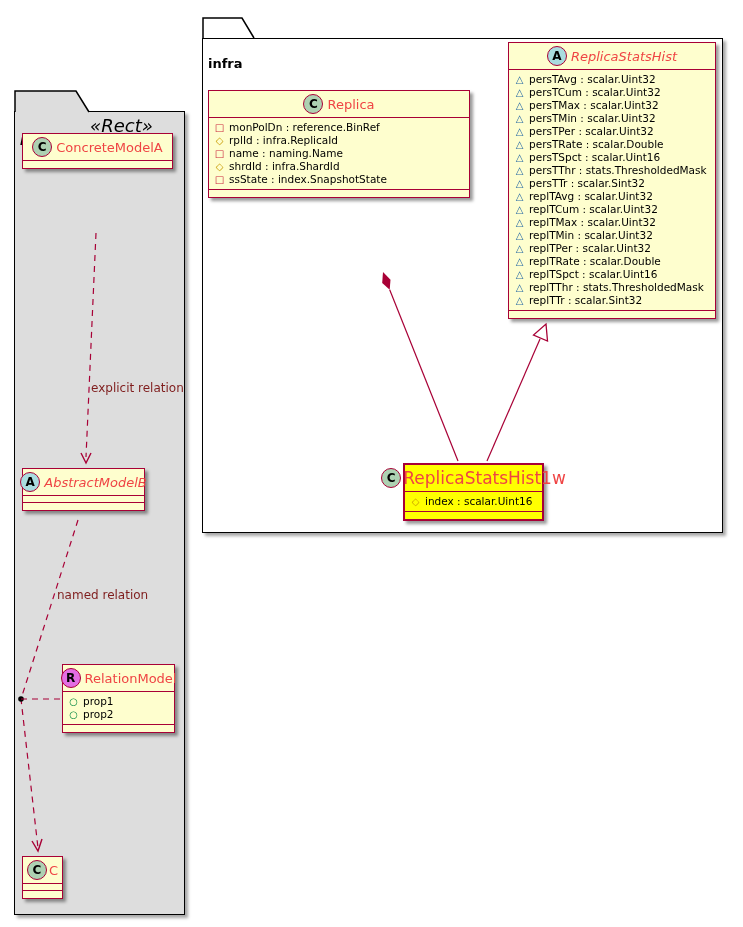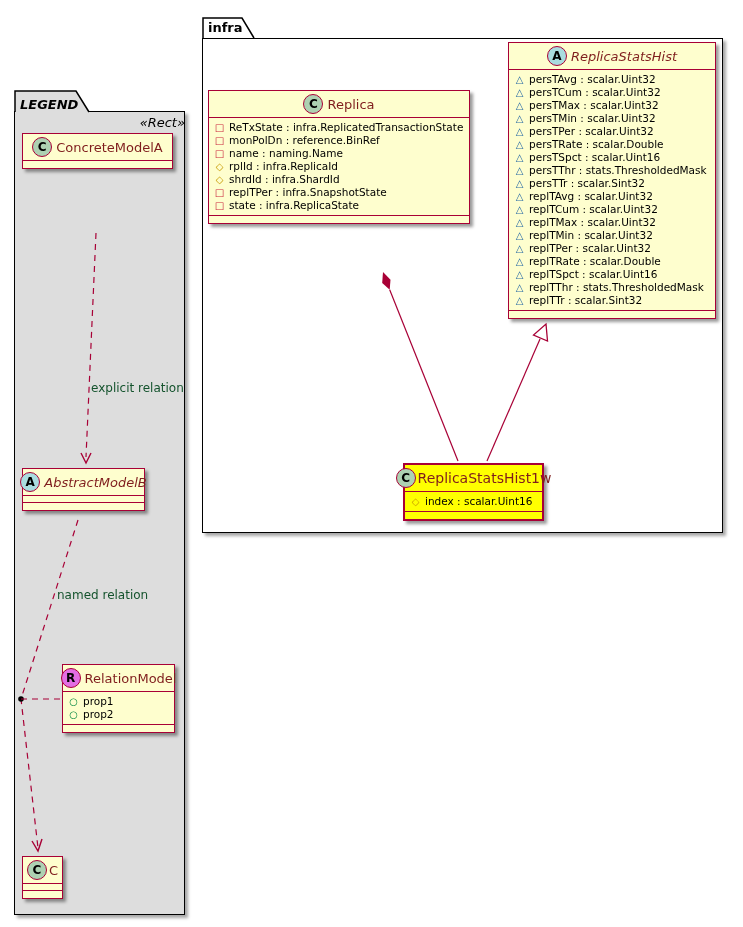--- a/index.html
+++ b/index.html
@@ -14,48 +14,49 @@
   .pkg-body {
     position:absolute; border:1.5px solid #000000; z-index:1;
     box-shadow:3px 3px 3px rgba(0,0,0,0.35);
   }
   .pkg-body.legend { background:#DDDDDD; }
   .pkg-body.infra  { background:#FFFFFF; }
   .tab-svg { position:absolute; z-index:2; }
   .tab-label {
     position:absolute; z-index:3; font-weight:bold; font-size:13px; color:#000;
     line-height:18px;
+    margin-top:36px;
   }
   .stereotype {
-    position:absolute; z-index:2; font-style:italic; font-size:13px; color:#000;
-    text-align:right;
+    position:absolute; z-index:2; font-style:italic; font-size:18px; color:#000;
+    text-align:center;
     padding-left:44px;
   }
 
   
   svg.connectors { position:absolute; left:0; top:0; z-index:4; pointer-events:none; }
   .dashline { stroke:#A80036; stroke-width:1.2; fill:none; stroke-dasharray:6 5; }
   .solidline { stroke:#A80036; stroke-width:1.2; fill:none; }
   .arrowv { stroke:#A80036; stroke-width:1.4; fill:none; }
 
   
-  .rel-label { position:absolute; z-index:5; font-size:12px; color:#14532d; white-space:nowrap; }
+  .rel-label { position:absolute; z-index:5; font-size:12px; color:#7f1d1d; white-space:nowrap; }
 
   
   .cls {
     position:absolute; z-index:6; background:#FEFECE;
     border:1.5px solid #A80036;
     box-shadow:3px 3px 3px rgba(0,0,0,0.4);
   }
   .cls.highlight { background:#FFFF00; border-width:2px; }
   .cls .ttl {
     display:flex; align-items:center; justify-content:center; gap:4px;
     padding:3px 5px; border-bottom:1.5px solid #A80036;
   }
-  .cls .ttl .tname { font-size:13px; color:#7f1d1d; white-space:nowrap; }
+  .cls .ttl .tname { font-size:13px; color:#ef4444; white-space:nowrap; }
   .cls .ttl .tname.italic { font-style:italic; }
   .spot {
     width:20px; height:20px; min-width:20px; border-radius:50%;
     border:1px solid #A80036; display:flex; align-items:center; justify-content:center;
     font-weight:bold; font-size:12px; color:#000;
   }
   .spot.c { background:#ADD1B2; }
   .spot.a { background:#A9DCDF; }
   .spot.r { background:#E36DE3; }
   .attrs { padding:3px 6px 3px 5px; border-bottom:1.5px solid #A80036; }
@@ -152,45 +153,37 @@
   </div>
 
   <div class="cls" style="left:208px; top:90px; width:262px;">
     <div class="ttl">
       <span class="spot c">C</span>
       <span class="tname">Replica</span>
     </div>
     <div class="attrs">
       <div class="attr">
           <span class="fic sq"></span>
-          <span class="ftxt">ReTxState : infra.ReplicatedTransactionState</span>
-        </div>
-      <div class="attr">
-          <span class="fic sq"></span>
           <span class="ftxt">monPolDn : reference.BinRef</span>
+        </div>
+      <div class="attr">
+          <span class="fic di"></span>
+          <span class="ftxt">rplId : infra.ReplicaId</span>
         </div>
       <div class="attr">
           <span class="fic sq"></span>
           <span class="ftxt">name : naming.Name</span>
         </div>
       <div class="attr">
           <span class="fic di"></span>
-          <span class="ftxt">rplId : infra.ReplicaId</span>
-        </div>
-      <div class="attr">
-          <span class="fic di"></span>
           <span class="ftxt">shrdId : infra.ShardId</span>
         </div>
       <div class="attr">
           <span class="fic sq"></span>
-          <span class="ftxt">replTPer : infra.SnapshotState</span>
-        </div>
-      <div class="attr">
-          <span class="fic sq"></span>
-          <span class="ftxt">state : infra.ReplicaState</span>
+          <span class="ftxt">ssState : index.SnapshotState</span>
         </div>
     </div>
     <div class="empty-sec"></div>
   </div>
 
   <div class="cls" style="left:508px; top:42px; width:208px;">
     <div class="ttl">
       <span class="spot a">A</span>
       <span class="tname italic">ReplicaStatsHist</span>
     </div>
@@ -267,21 +260,21 @@
           <span class="fic tr"></span>
           <span class="ftxt">replTTr : scalar.Sint32</span>
         </div>
     </div>
     <div class="empty-sec"></div>
   </div>
 
   <div class="cls highlight" style="left:403px; top:463px; width:141px;">
     <div class="ttl" style="padding:3px 3px; gap:2px;">
       <span class="spot c">C</span>
-      <span class="tname" style="font-size:14px;">ReplicaStatsHist1w</span>
+      <span class="tname" style="font-size:17px;">ReplicaStatsHist1w</span>
     </div>
     <div class="attrs">
       <div class="attr">
         <span class="fic di"></span>
         <span class="ftxt">index : scalar.Uint16</span>
         </div>
     </div>
     <div class="empty-sec"></div>
   </div>
 

